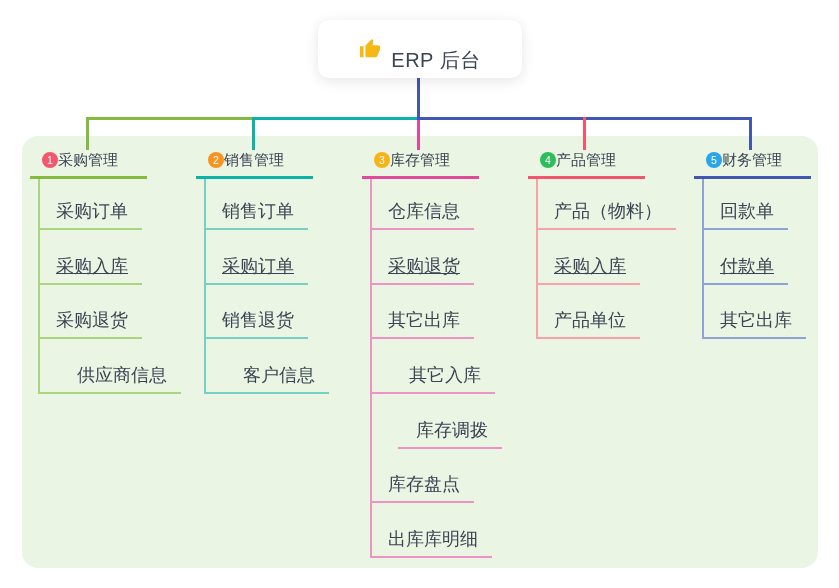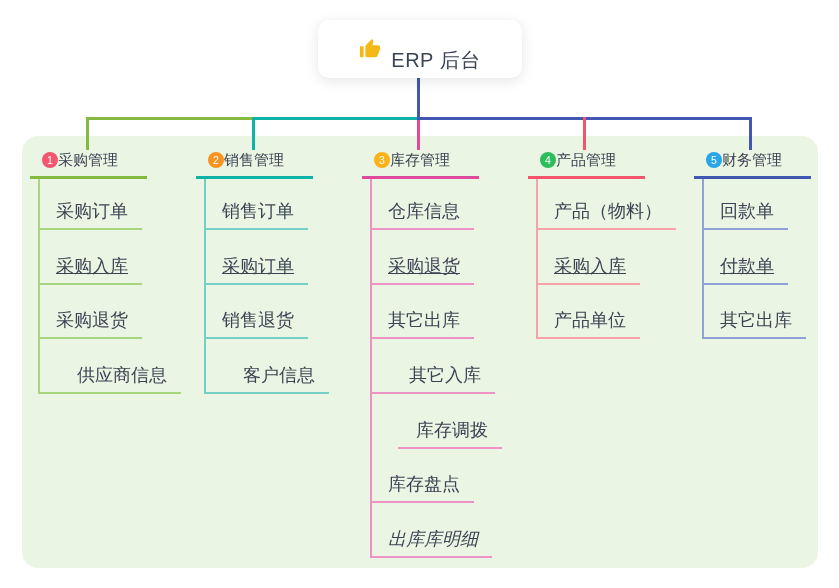--- a/index.html
+++ b/index.html
@@ -45,21 +45,21 @@
   .vline { position:absolute; left:8px; top:29px; width:2px; background:var(--cl,#ccc); }
   .b1 .vline, .b2 .vline { height:215px; }
   .b3 .vline { height:379px; }
   .b4 .vline, .b5 .vline { height:160px; }
 
   
   .child { position:absolute; left:8px; display:inline-block; white-space:nowrap;
     padding:0 14px 7px 18px; border-bottom:2px solid var(--cl,#ccc);
     font-size:18px; line-height:19px; color:var(--text,#3b4454); cursor:pointer; }
   .r0 { top:52px; }  .r1 { top:107px;text-decoration:underline; } .r2 { top:161px; } .r3 { top:216px;padding-left:39px; }
-  .r4 { top:271px;margin-left:28px; } .r5 { top:325px; } .r6 { top:380px;font-style:italic; }
+  .r4 { top:271px;margin-left:28px; } .r5 { top:325px; } .r6 { top:380px; }
 </style>
 </head>
 <body>
 
 <div class="stage">
 
   <div class="panel"></div>
 
   <div class="line root-drop" style="--c: #4257b2; --cl: #8fa2d8; --badge: #2aa5e9;"></div>
   <div class="line bus-1" style="--c: #84ba40; --cl: #a8d67f; --badge: #f4566e;"></div>

